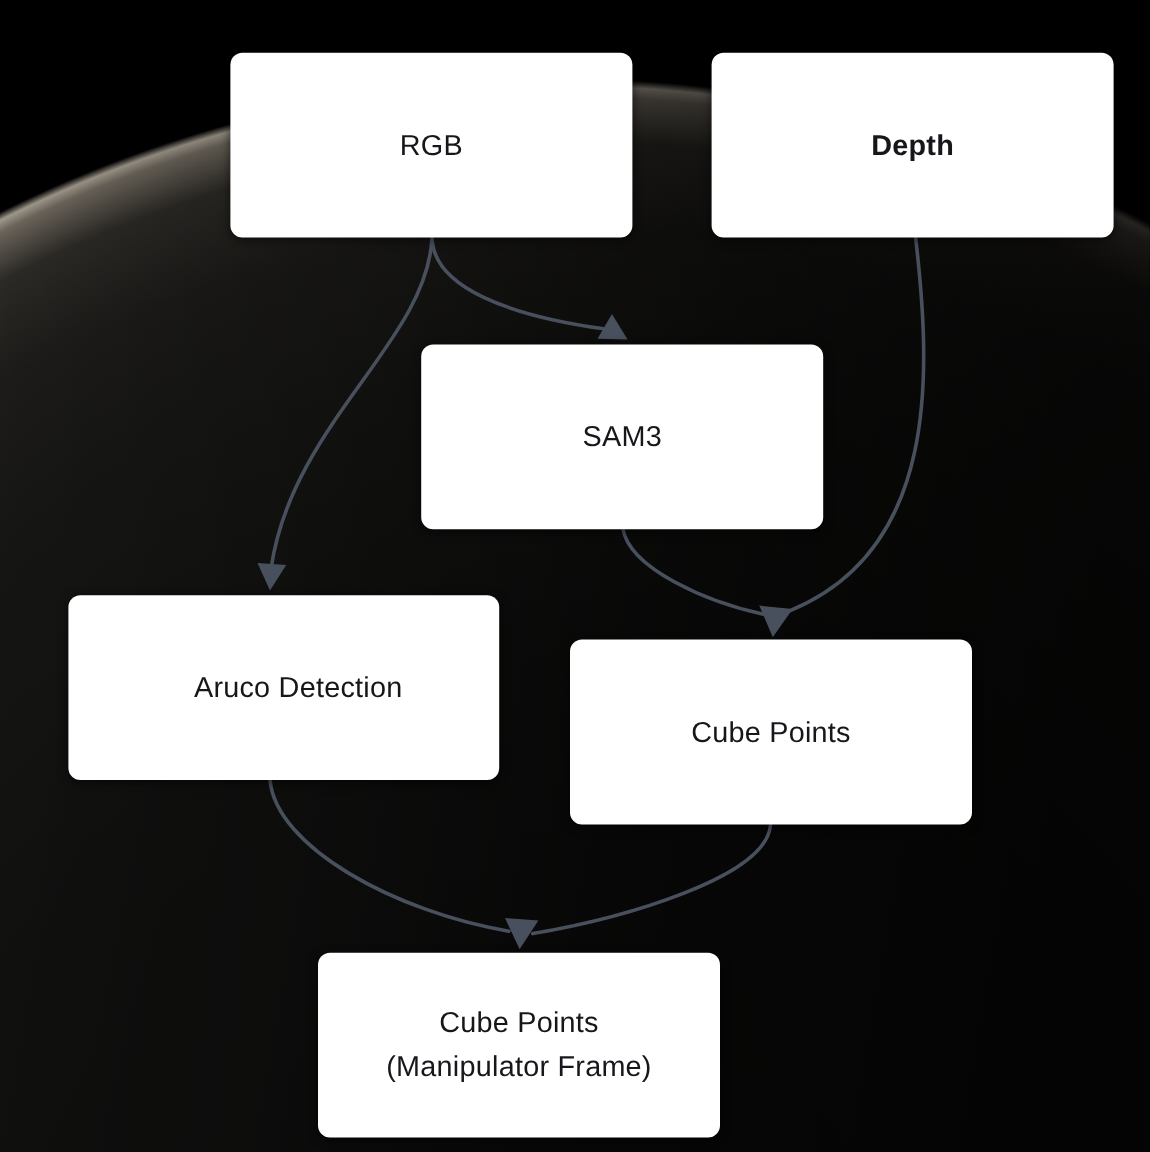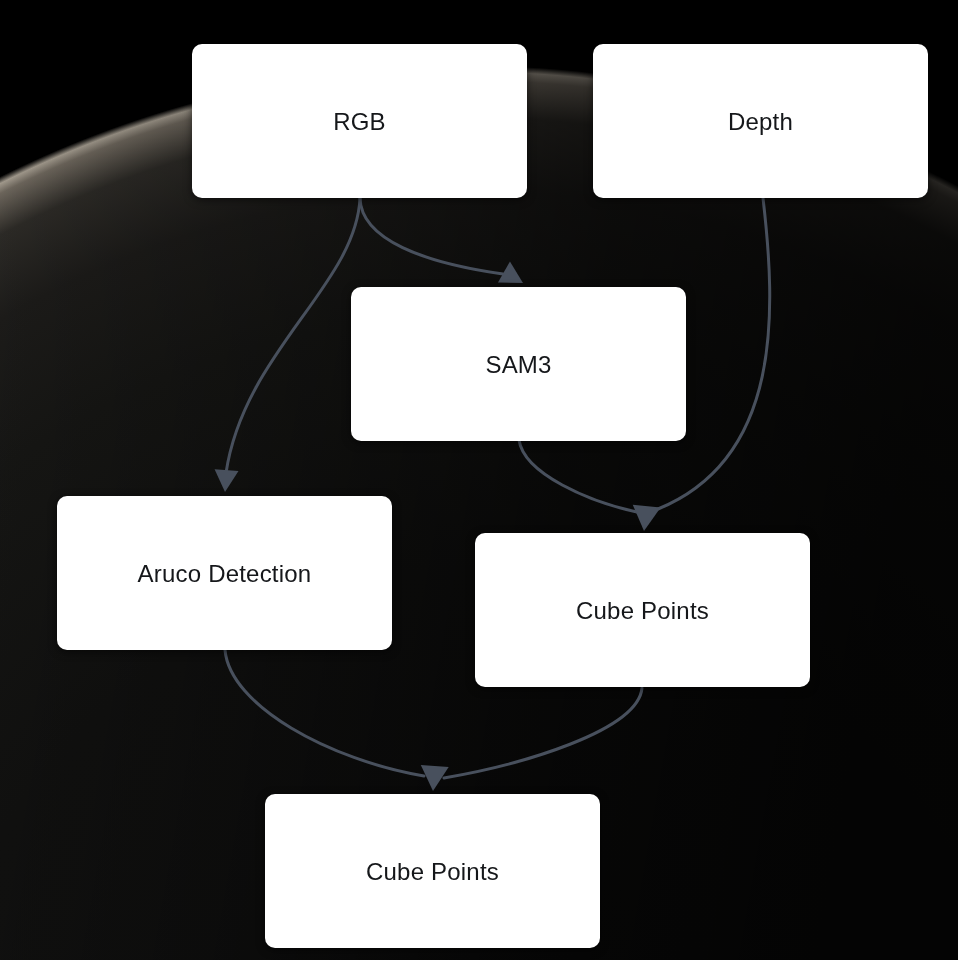--- a/index.html
+++ b/index.html
@@ -66,23 +66,23 @@
     text-align: center;
     color: var(--node-text, #15171a);
     font-size: 24px;
     line-height: 37px;
     letter-spacing: 0.2px;
     cursor: default;
   }
   .node span { display: block; }
 
   .node-rgb        { left: 192px; top: 44px;  }
-  .node-depth      { left: 593px; top: 44px;  }
+  .node-depth      { left: 593px; top: 44px; font-weight: bold;  }
   .node-sam3       { left: 351px; top: 287px; align-items: center; }
-  .node-aruco      { left: 57px;  top: 496px; }
+  .node-aruco      { left: 57px;  top: 496px; padding-left: 24px; }
   .node-cube-cam   { left: 475px; top: 533px; }
   .node-cube-manip { left: 265px; top: 794px; }
 </style>
 </head>
 <body>
 
 <div class="stage">
 
   <div class="bg"></div>
 
@@ -132,15 +132,16 @@
   <div class="node node-aruco">
     <span>Aruco Detection</span>
   </div>
 
   <div class="node node-cube-cam">
     <span>Cube Points</span>
   </div>
 
   <div class="node node-cube-manip">
     <span>Cube Points</span>
+    <span>(Manipulator Frame)</span>
   </div>
 
 </div>
 
 </body></html>

